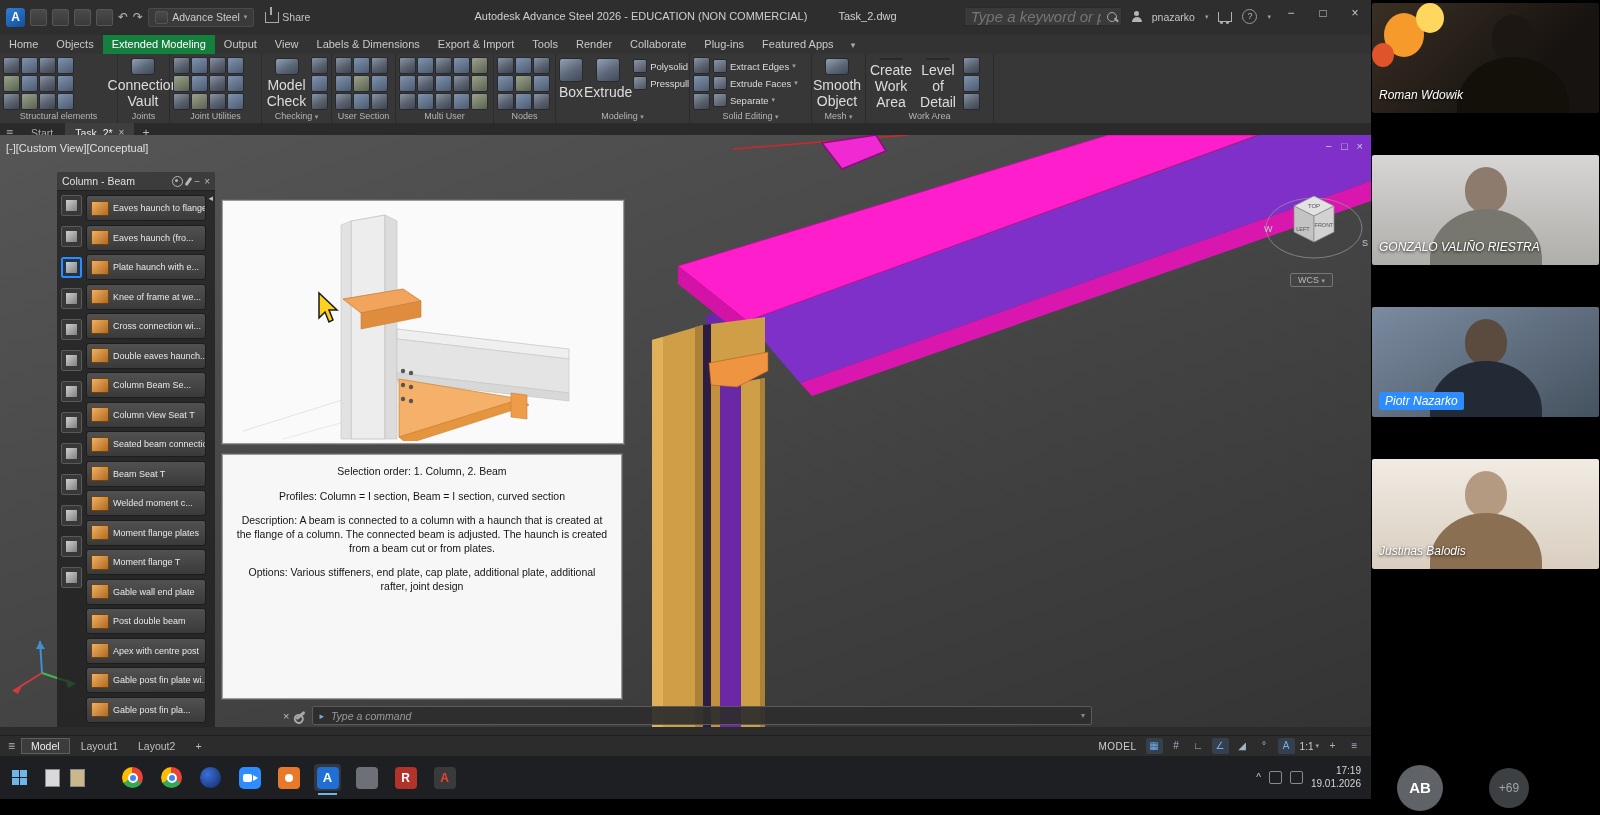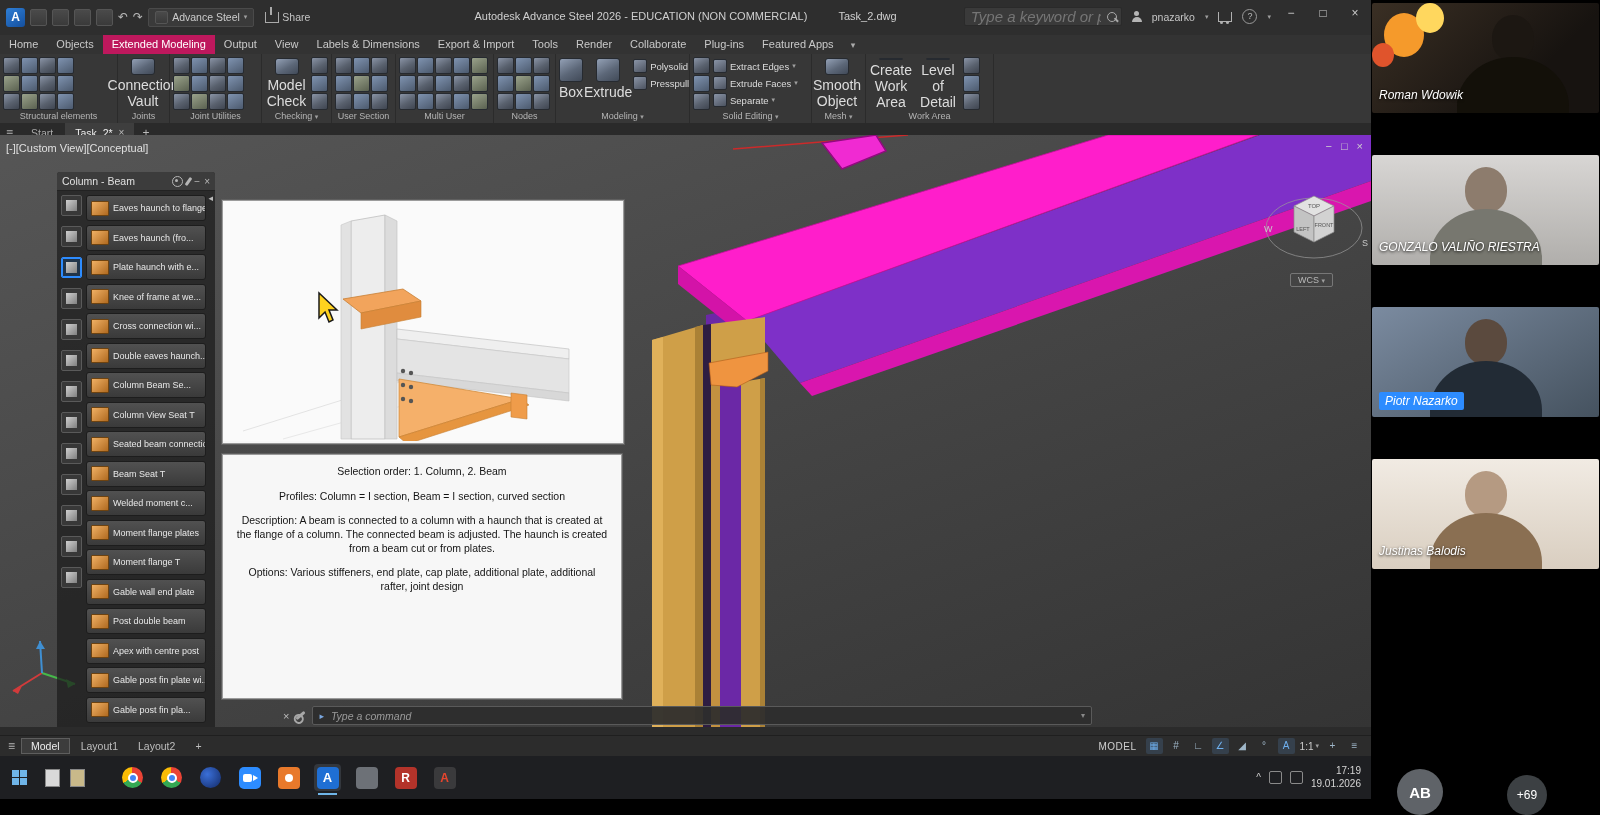--- a/index.html
+++ b/index.html
@@ -35,21 +35,21 @@
   .cart{width:12px;height:9px;border:1px solid #b0b0b0;border-top:none;position:relative;}
   .cart::after{content:"";position:absolute;left:1px;top:9px;width:3px;height:3px;border-radius:50%;background:#b0b0b0;box-shadow:6px 0 0 #b0b0b0;}
   .qmark{width:13px;height:13px;border:1px solid #9a9a9a;border-radius:50%;color:#bbb;font-size:9px;text-align:center;line-height:13px;}
   .winctl{position:absolute;right:0;top:0;display:flex;}
   .winctl span{width:32px;height:26px;text-align:center;line-height:26px;color:#c9c9c9;font-size:12px;}
   .caret{font-size:7px;color:#9f9f9f;}
 
   
   .menubar{position:absolute;left:0;top:35px;width:1371px;height:19px;background:#333;display:flex;align-items:stretch;}
   .mtab{padding:0 9px;font-size:11px;color:#c9c9c9;line-height:19px;white-space:nowrap;}
-  .mtab.active{background:#be185d;color:#fff;}
+  .mtab.active{background:#15803d;color:#fff;}
   .mextra{display:flex;align-items:center;gap:3px;padding:0 8px;color:#aaa;font-size:9px;}
 
   
   .ribbon{position:absolute;left:0;top:54px;width:1371px;height:69px;background:#373737;border-bottom:1px solid #252525;display:flex;}
   .panel{position:relative;height:100%;border-right:1px solid #2b2b2b;padding:3px 3px 14px 3px;box-sizing:border-box;display:flex;gap:3px;}
   .plabel{position:absolute;bottom:0;left:0;right:0;text-align:center;font-size:9px;color:#b5b5b5;height:13px;line-height:13px;white-space:nowrap;}
   .igrid{display:grid;grid-auto-rows:17px;align-content:start;gap:1px;}
   .ric{width:15px;height:15px;border:1px solid #262a30;border-radius:2px;background:linear-gradient(150deg,#8a94a6,#59616e 55%,#3f4550);}
   .ric:nth-child(2n){background:linear-gradient(150deg,#7f93b0,#4c5a6e);}
   .ric:nth-child(5n){background:linear-gradient(150deg,#9aa28b,#5a6150);}
@@ -172,24 +172,24 @@
   .v1 .sil{--sk:#1c1712;--bd:#131009;left:62%;}
   .balloon{position:absolute;border-radius:50%;}
   .v2 .vframe{background:linear-gradient(#d8d6d4,#b0aeab);}
   .v2 .sil{--sk:#8d7c6d;--bd:#77776f;}
   .v3 .vframe{background:linear-gradient(150deg,#7b8ba0,#45525f);}
   .v3 .sil{--sk:#5b4a3e;--bd:#222b35;}
   .v4 .vframe{background:linear-gradient(#efe9e1,#cfc6b8);}
   .v4 .sil{--sk:#a98f7c;--bd:#6f5f52;}
   .v5 .vframe{background:linear-gradient(#f1ebe3,#d9cec0);}
   .v5 .sil{--sk:#b59a82;--bd:#8a6f52;}
-  .vmore{position:absolute;left:0;top:760px;width:229px;height:55px;display:flex;align-items:flex-end;gap:64px;padding-left:26px;box-sizing:border-box;}
+  .vmore{position:absolute;left:0;top:760px;width:229px;height:55px;display:flex;align-items:center;gap:46px;padding-left:26px;box-sizing:border-box;}
   .avab{width:46px;height:46px;border-radius:50%;background:#5f6368;color:#fff;font-size:15px;font-weight:bold;
         display:flex;align-items:center;justify-content:center;}
-  .avmore{width:40px;height:40px;border-radius:50%;background:#3c4043;color:#ffffff;font-size:12px;
+  .avmore{width:40px;height:40px;border-radius:50%;background:#3c4043;color:#a3a3a3;font-size:12px;
           display:flex;align-items:center;justify-content:center;}
 </style>
 </head>
 <body>
 
 <div class="stage">
   <div class="app">
 
     <div class="tb">
       <div class="qat">

